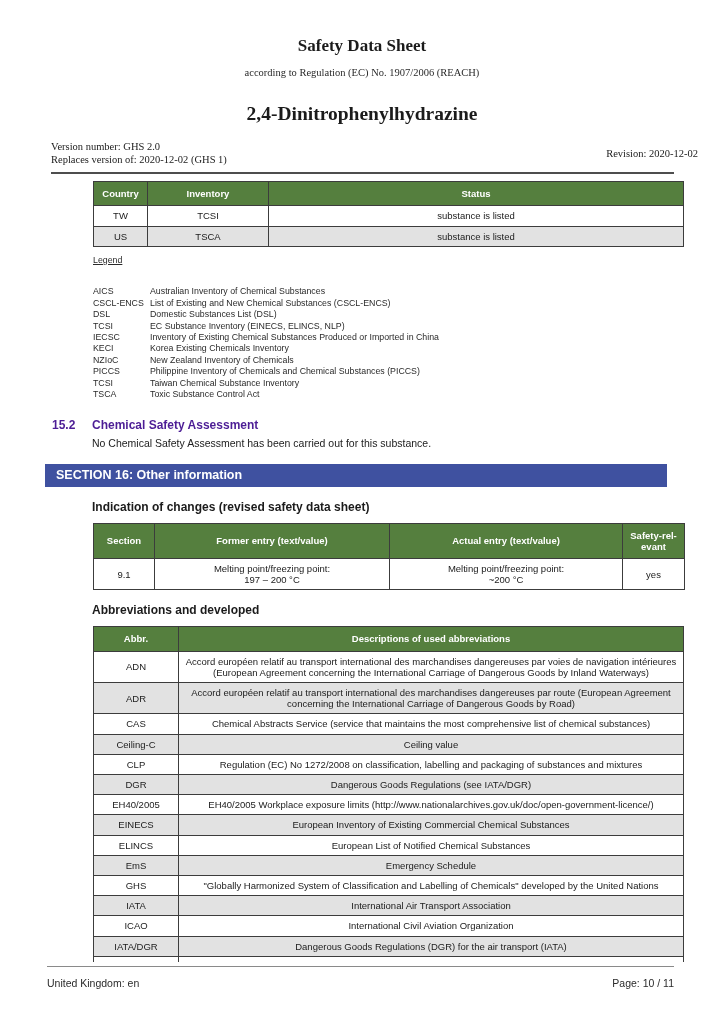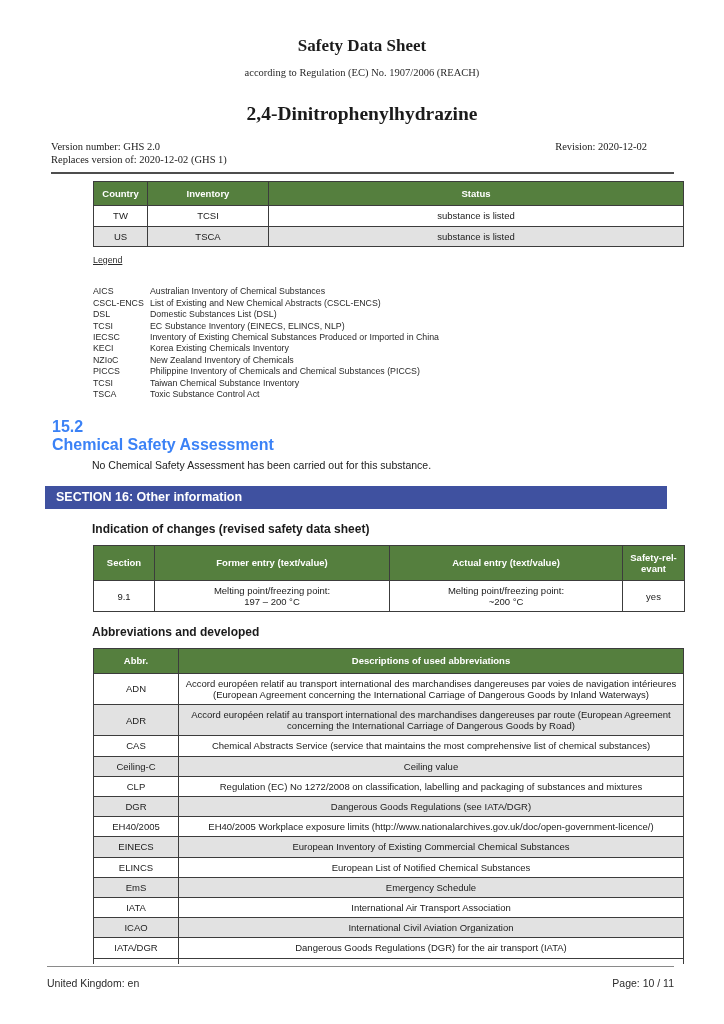--- a/index.html
+++ b/index.html
@@ -12,22 +12,22 @@
   *{margin:0;padding:0;box-sizing:border-box;}
   html,body{background:#ffffff;}
   body{font-family:"Liberation Sans",sans-serif;color:var(--text_dark);}
   .page{position:relative;width:724px;height:1024px;background:#fff;overflow:hidden;}
 
   
   .doc-header{padding-top:36px;text-align:center;font-family:Liberation Serif, serif;}
   .doc-title{font-size:17px;font-weight:bold;color:#1b1b1b;}
   .doc-subtitle{font-size:10.5px;margin-top:11px;color:#2a2a2a;}
   .product-name{font-size:19.5px;font-weight:bold;margin-top:25px;color:#1b1b1b;}
-  .version-row{display:flex;justify-content:space-between;align-items:flex-start;
-    margin:15px 77px 0 51px;font-size:10.5px;text-align:left;line-height:1.25;}
+  .version-row{display:flex;justify-content:space-between;align-items:center;
+    margin:15px 26px 0 51px;font-size:10.5px;text-align:left;line-height:1.25;}
   .header-rule{border:none;border-top:2px solid #4e4e4e;margin:6px 50px 0 51px;}
 
   
   table{border-collapse:collapse;table-layout:fixed;font-size:9.5px;width:591px;margin-left:93px;}
   th,td{border:1px solid var(--border_dark);padding:4px 6px;text-align:center;
     vertical-align:middle;line-height:1.18;}
   thead th{background:var(--table_header_green);color:#fff;font-weight:bold;padding:6px 4px;}
   tbody tr:nth-child(even) td{background:var(--row_alt_gray);}
   td.pre, th.pre{white-space:pre-line;}
   .inv-table{margin-top:7px;}
@@ -40,21 +40,21 @@
   .cut-row .div-line{position:absolute;left:84px;top:0;bottom:0;width:1px;background:var(--border_dark);}
 
   
   .legend{margin:8px 50px 0 93px;font-size:8.8px;line-height:1.3;color:#2a2a2a;}
   .legend-title{text-decoration:underline;margin-bottom:20px;}
   .legend-row{display:flex;}
   .legend-abbr{width:57px;flex-shrink:0;}
 
   
   .sub-section{margin:17px 50px 0 52px;}
-  .sub-heading{display:flex;font-size:16px;font-weight:bold;color:#3b82f6;flex-direction:column;}
+  .sub-heading{display:flex;font-size:12px;font-weight:bold;color:#4c1d95;}
   .sub-number{width:40px;flex-shrink:0;}
   .sub-body{margin-left:40px;margin-top:5px;font-size:10.5px;}
 
   
   .section-banner{margin:15px 57px 0 45px;background:var(--section_banner_blue);
     color:#fff;font-weight:bold;font-size:12.5px;padding:4px 6px 5px 11px;}
 
   .block-heading{margin:13px 50px 9px 92px;font-size:12px;font-weight:bold;color:#1b1b1b;}
 
   
@@ -109,21 +109,21 @@
   </table>
 
   <div class="legend">
     <div class="legend-title">Legend</div>
     <div class="legend-row">
         <span class="legend-abbr">AICS</span>
         <span>Australian Inventory of Chemical Substances</span>
       </div>
     <div class="legend-row">
         <span class="legend-abbr">CSCL-ENCS</span>
-        <span>List of Existing and New Chemical Abstracts (CSCL-ENCS)</span>
+        <span>List of Existing and New Chemical Substances (CSCL-ENCS)</span>
       </div>
     <div class="legend-row">
         <span class="legend-abbr">DSL</span>
         <span>Domestic Substances List (DSL)</span>
       </div>
     <div class="legend-row">
         <span class="legend-abbr">TCSI</span>
         <span>EC Substance Inventory (EINECS, ELINCS, NLP)</span>
       </div>
     <div class="legend-row">
@@ -240,20 +240,24 @@
         </tr>
       <tr>
           <td>ELINCS</td>
           <td>European List of Notified Chemical Substances</td>
         </tr>
       <tr>
           <td>EmS</td>
           <td>Emergency Schedule</td>
         </tr>
       <tr>
+          <td>GHS</td>
+          <td>"Globally Harmonized System of Classification and Labelling of Chemicals" developed by the United Nations</td>
+        </tr>
+      <tr>
           <td>IATA</td>
           <td>International Air Transport Association</td>
         </tr>
       <tr>
           <td>ICAO</td>
           <td>International Civil Aviation Organization</td>
         </tr>
       <tr>
           <td>IATA/DGR</td>
           <td>Dangerous Goods Regulations (DGR) for the air transport (IATA)</td>

